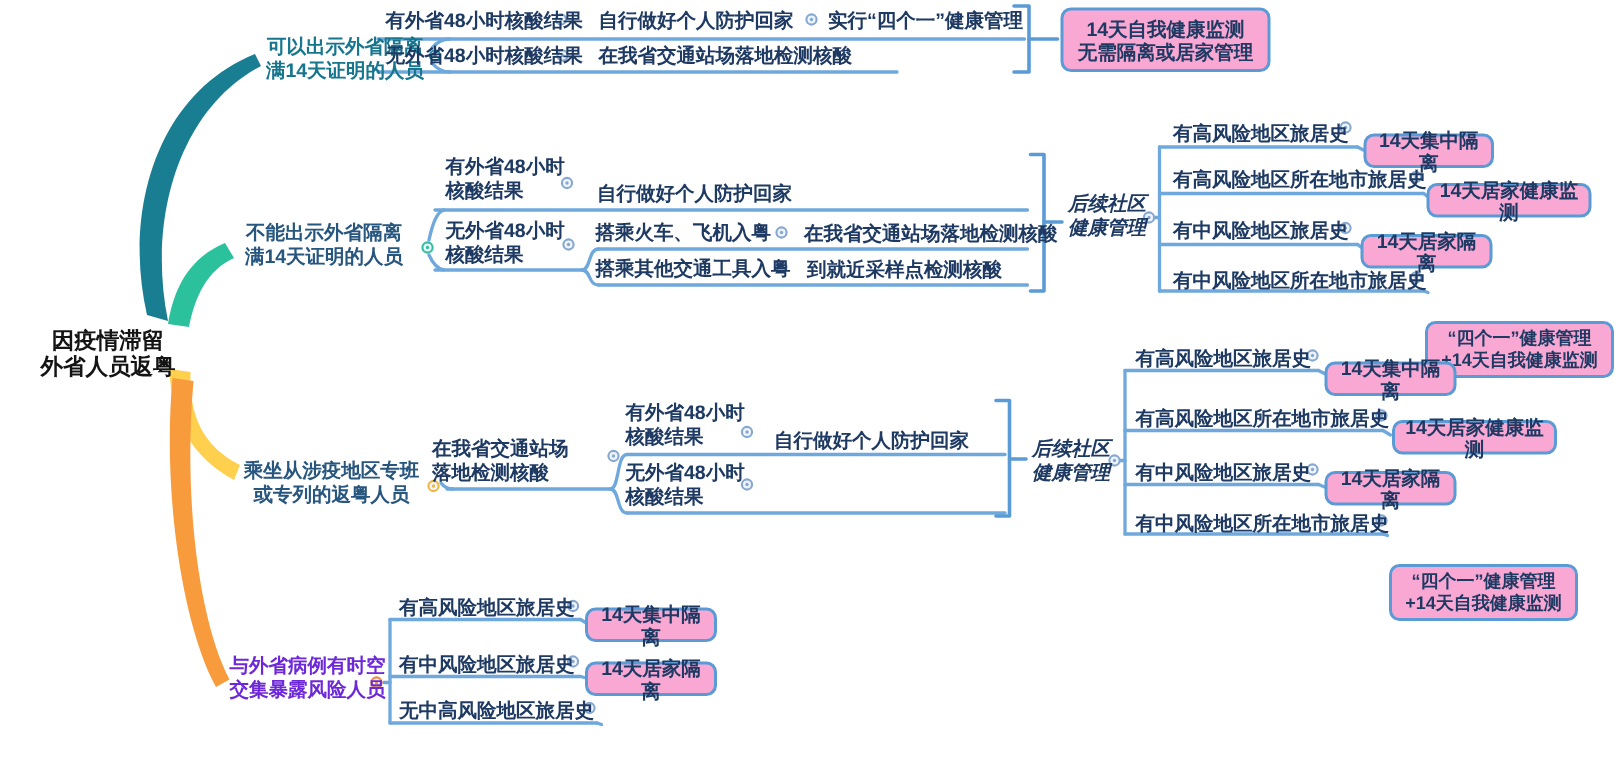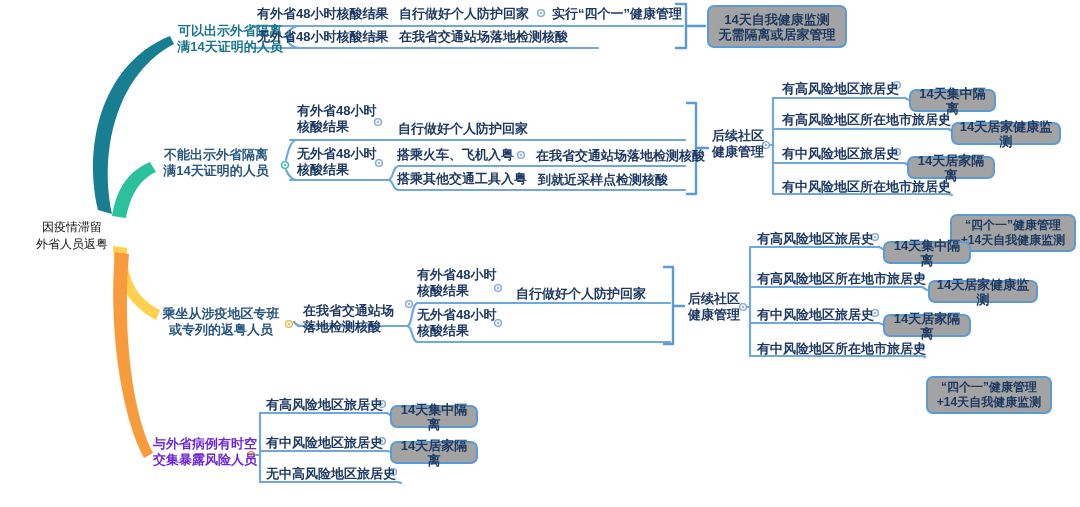--- a/index.html
+++ b/index.html
@@ -2,29 +2,29 @@
 <html><head>
 <meta charset="utf-8">
 <style>
   html,body{margin:0;padding:0;background:#fff;}
   #canvas{position:relative;width:1080px;height:507px;background:#fff;overflow:hidden;
           font-family:"Liberation Sans","DejaVu Sans",sans-serif;}
   svg.wires{position:absolute;left:0;top:0;z-index:1;}
   .n{position:absolute;z-index:2;font-weight:bold;font-size:13px;line-height:16px;
      color:#1e3a63;white-space:pre-line;}
   .ctr{text-align:center;}
-  .root{position:absolute;z-index:2;font-weight:normal;font-size:12px;line-height:17px;
+  .root{position:absolute;z-index:2;font-weight:bold;font-size:15px;line-height:17px;
         color:#141414;text-align:center;white-space:pre-line;}
   .lb1{color:#17768e;}
   .lb2{color:#27567f;}
   .lb3{color:#27567f;}
   .lb4{color:#6d28d9;}
-  .followup{}
+  .followup{font-style:italic;}
   .box{position:absolute;z-index:2;box-sizing:border-box;border:2px solid #5b9bd5;border-radius:7px;
-       background:#a3a3a3;color:#1e3a63;font-weight:bold;font-size:13px;line-height:15px;
+       background:#f9a8d4;color:#1e3a63;font-weight:bold;font-size:13px;line-height:15px;
        display:flex;align-items:center;justify-content:center;text-align:center;
        white-space:pre-line;padding:1px 3px;}
   .fs12{font-size:12px;line-height:15px;margin-top:38px;}
 </style>
 </head>
 <body>
 
 <div id="canvas">
 
   <svg class="wires" width="1080" height="507" viewBox="0 0 1080 507">
@@ -166,21 +166,21 @@
   <div class="n" style="left:782px;top:146px;">有中风险地区旅居史</div>
   <div class="n" style="left:782px;top:179px;">有中风险地区所在地市旅居史</div>
   <div class="box" style="left:909px;top:89px;width:87px;height:23px;">14天集中隔离</div>
   <div class="box" style="left:951px;top:122px;width:110px;height:23px;">14天居家健康监测</div>
   <div class="box" style="left:907px;top:156px;width:88px;height:23px;">14天居家隔离</div>
   <div class="box fs12" style="left:950px;top:176px;width:126px;height:38px;">“四个一”健康管理
 +14天自我健康监测</div>
 
   <div class="n lb3 ctr" style="left:156px;top:306px;width:130px;">乘坐从涉疫地区专班
 或专列的返粤人员</div>
-  <div class="n" style="left:303px;top:291px;margin-top:12px;">在我省交通站场
+  <div class="n" style="left:288px;top:291px;">在我省交通站场
 落地检测核酸</div>
   <div class="n" style="left:417px;top:267px;">有外省48小时
 核酸结果</div>
   <div class="n" style="left:516px;top:286px;">自行做好个人防护回家</div>
   <div class="n" style="left:417px;top:307px;">无外省48小时
 核酸结果</div>
   <div class="n followup ctr" style="left:686px;top:291px;width:56px;">后续社区
 健康管理</div>
   <div class="n" style="left:757px;top:231px;">有高风险地区旅居史</div>
   <div class="n" style="left:757px;top:271px;">有高风险地区所在地市旅居史</div>

